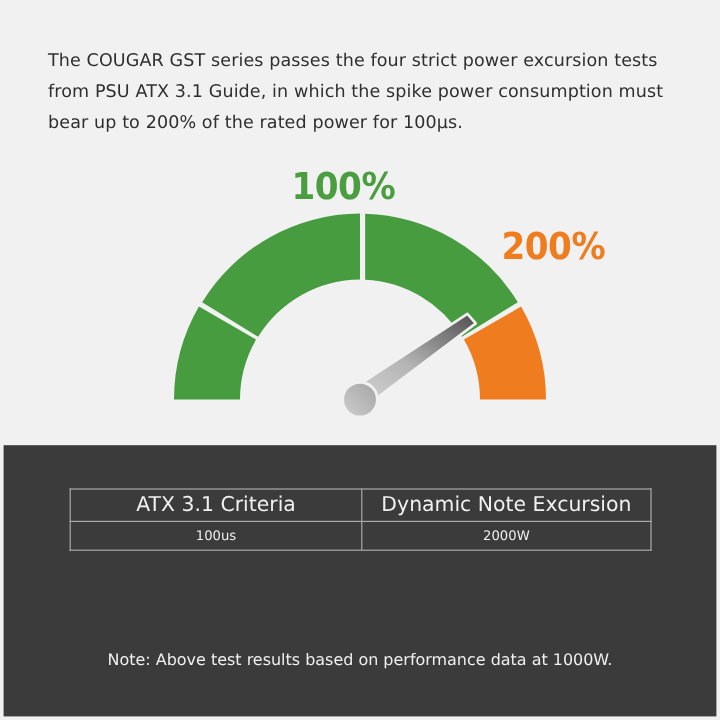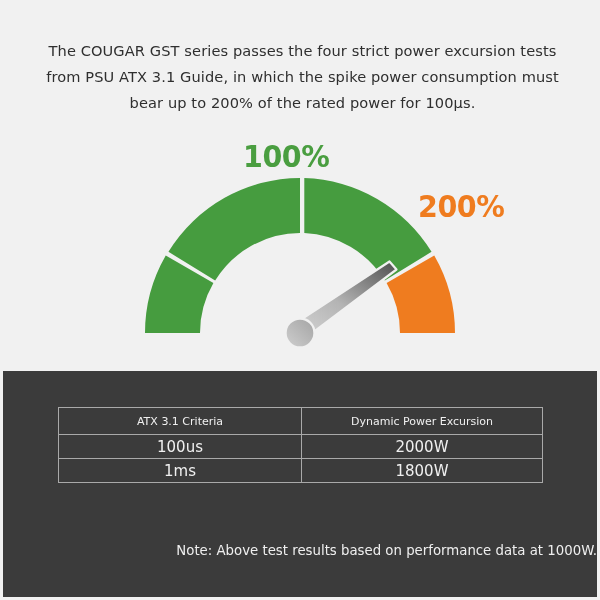--- a/index.html
+++ b/index.html
@@ -27,21 +27,20 @@
   .intro {
     position: absolute;
     left: 40px;
     top: 38px;
     width: 525px;
     font-size: 14.6px;
     line-height: 26px;
     color: #2f2f2f;
     letter-spacing: 0.1px;
     font-family: "DejaVu Sans", "Liberation Sans", sans-serif;
-    text-align: center;
   }
 
   
   .gauge-wrap {
     position: absolute;
     left: 0;
     top: 128px;
     width: 520px;
     height: 230px;
   }
@@ -93,35 +92,35 @@
   .data-table td {
     border: 1px solid #a9a9a9;
     color: #f0f0f0;
     text-align: center;
     font-family: "DejaVu Sans", "Liberation Sans", sans-serif;
     font-weight: normal;
     padding: 0;
   }
   .data-table th {
     height: 26px;
-    font-size: 11px;
+    font-size: 17px;
   }
   .data-table td {
     height: 23px;
-    font-size: 15px;
+    font-size: 11px;
   }
   .col-left { width: 243px; }
   .col-right { width: 241px; }
 
   .note {
     position: absolute;
     left: 0;
     top: 172px;
     width: 594px;
-    text-align: right;
+    text-align: center;
     font-size: 13.3px;
     color: #efefef;
     font-family: "DejaVu Sans", "Liberation Sans", sans-serif;
   }
 </style>
 </head>
 <body>
 
 <div id="page">
 
@@ -164,31 +163,27 @@
   <div class="dark-panel">
 
     <table class="data-table">
       <colgroup>
         <col class="col-left">
         <col class="col-right">
       </colgroup>
       <thead>
         <tr>
           <th>ATX 3.1 Criteria</th>
-          <th>Dynamic Power Excursion</th>
+          <th>Dynamic Note Excursion</th>
         </tr>
       </thead>
       <tbody>
         <tr>
           <td>100us</td>
           <td>2000W</td>
-        </tr>
-        <tr>
-          <td>1ms</td>
-          <td>1800W</td>
         </tr>
       </tbody>
     </table>
 
     <div class="note">Note: Above test results based on performance data at 1000W.</div>
   </div>
 
 </div>
 
 </body></html>

